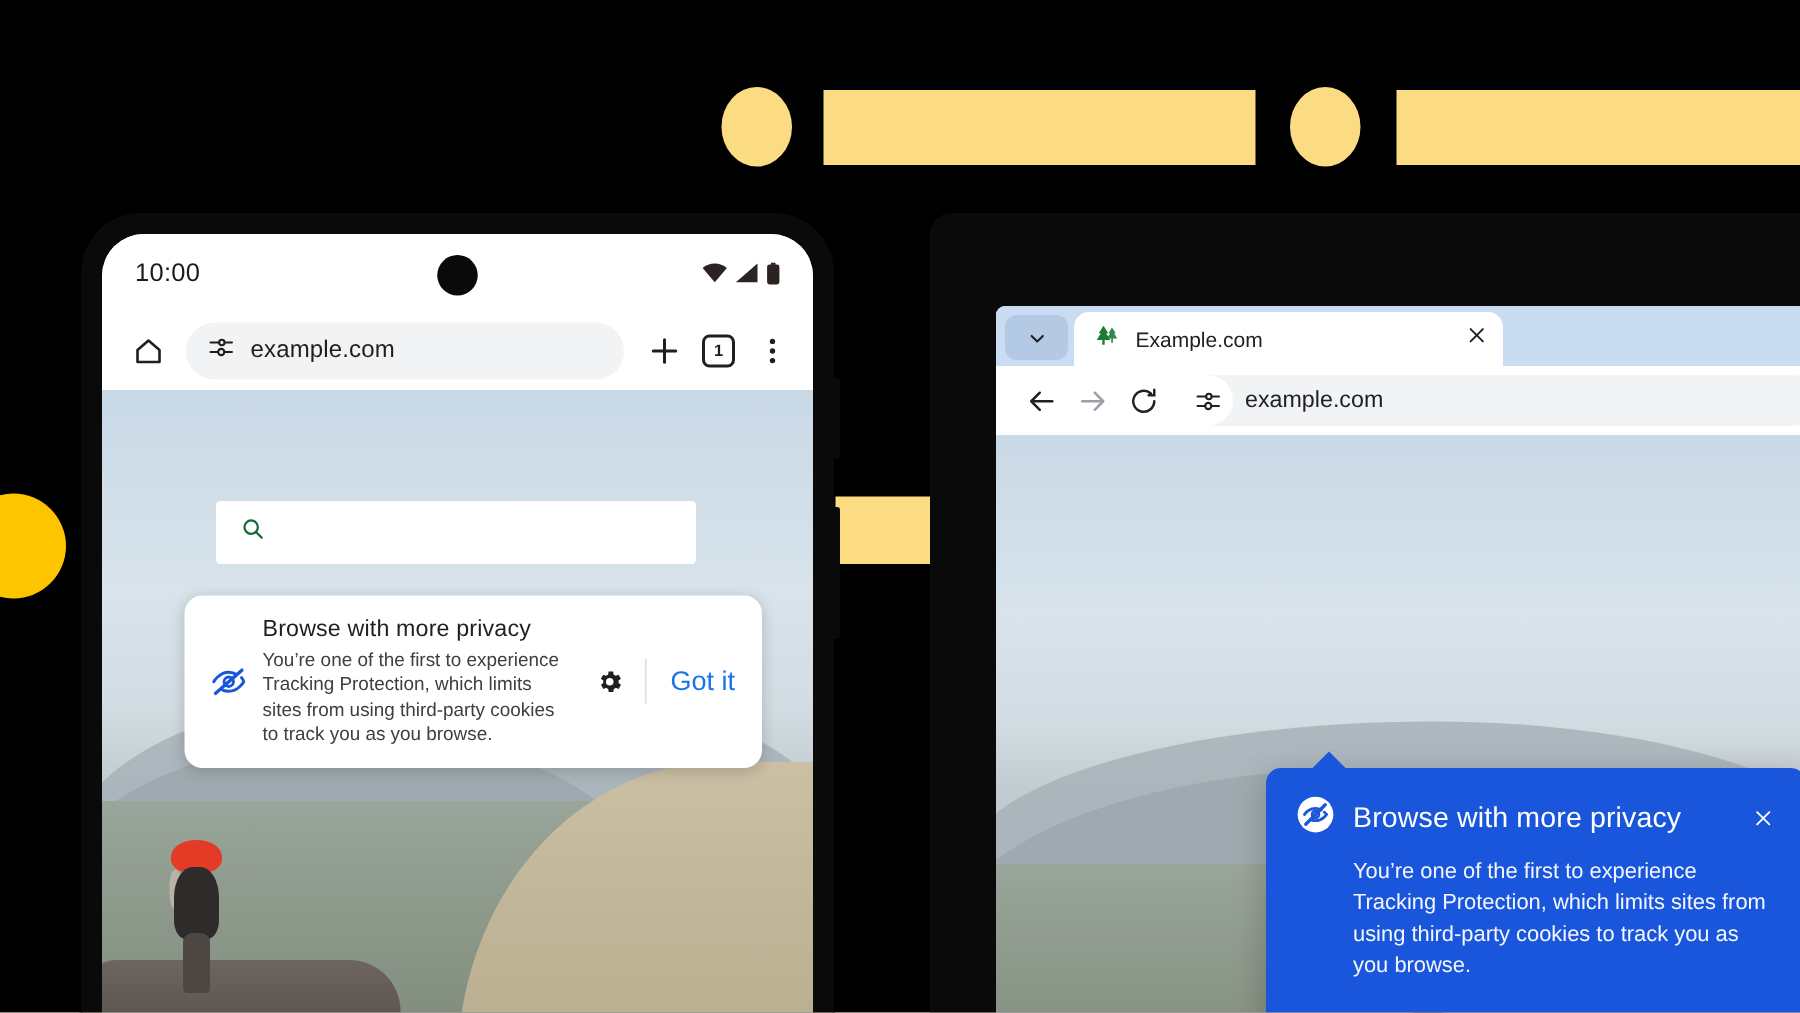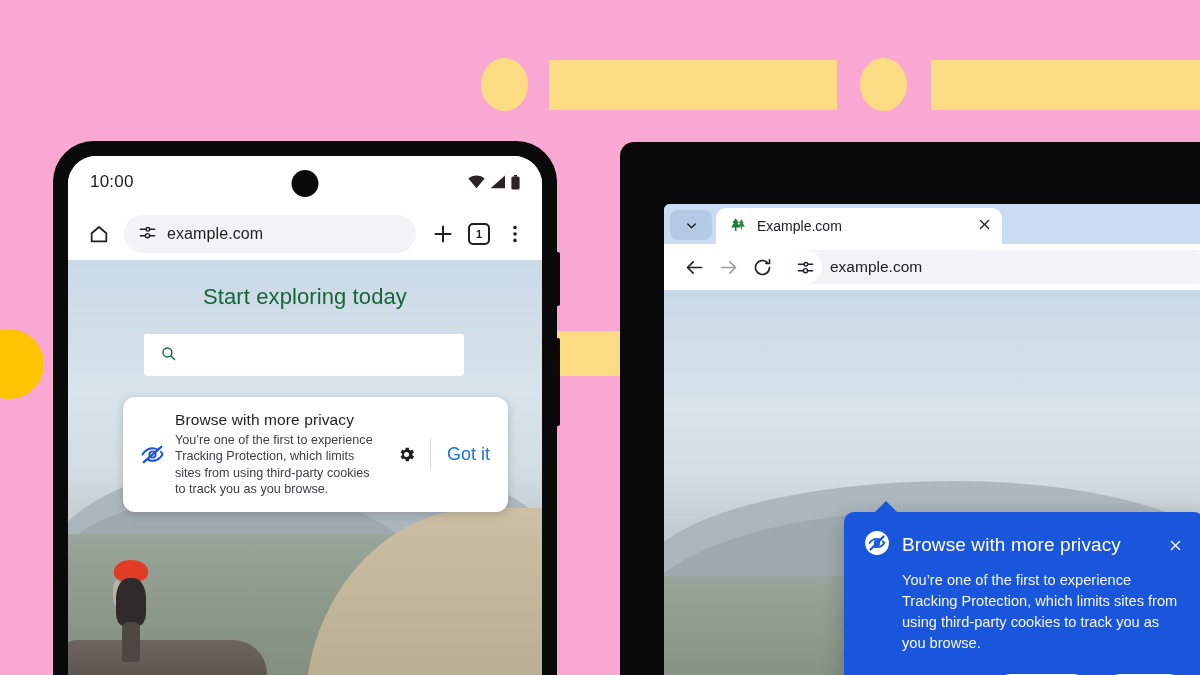--- a/index.html
+++ b/index.html
@@ -6,21 +6,21 @@
   * { box-sizing: border-box; margin: 0; padding: 0; }
   html, body {
     width: 1200px; height: 675px;
     overflow: hidden;
     font-family: "Liberation Sans", sans-serif;
     background: #FDF5E3;
   }
   #stage {
     position: relative;
     width: 1200px; height: 675px;
-    background: #f9a8d4;
+    background: #000000;
     overflow: hidden;
   }
 
   
   .deco { position: absolute; }
   .deco-ellipse-1 { left: 481px; top: 58px; width: 47px; height: 53px;
       background: #FCDC82; border-radius: 50%; }
   .deco-rect-1    { left: 549px; top: 60px; width: 288px; height: 50px;
       background: #FCDC82; }
   .deco-ellipse-2 { left: 860px; top: 58px; width: 47px; height: 53px;
@@ -320,21 +320,20 @@
         <div class="valley"></div>
         <div class="hill-right"></div>
         <div class="rock"></div>
         <div class="hiker" style="left:46px; bottom:42px; width:34px; height:100px;">
           <div class="hat"></div>
             <div class="pack"></div>
             <div class="body"></div>
             <div class="legs"></div>
         </div>
 
-        <div id="phone-headline">Start exploring today</div>
 
         <div id="phone-searchbox">
           <span>
             <svg width="17" height="17" viewBox="0 0 24 24" fill="none" stroke="#15693A" stroke-width="2.1" stroke-linecap="round">
                 <circle cx="10.5" cy="10.5" r="6.3"></circle>
                 <line x1="15.2" y1="15.2" x2="20.5" y2="20.5"></line>
               </svg>
           </span>
         </div>
 

